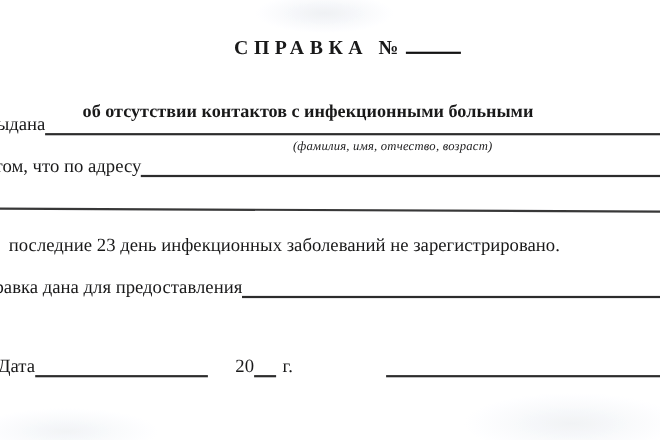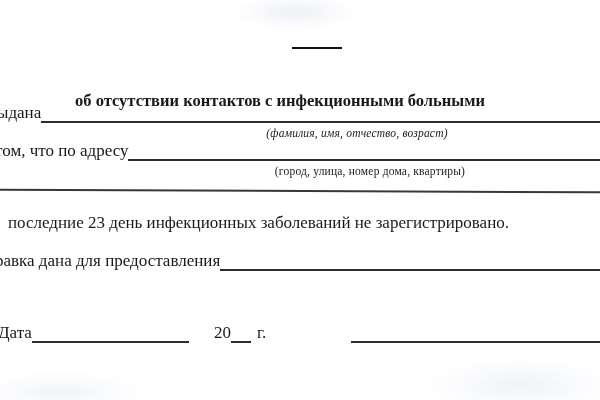--- a/index.html
+++ b/index.html
@@ -89,36 +89,35 @@
   .cap1 { left: 238px; width: 238px; top: 127px; font-style: italic; }
   .cap2 { left: 250px; width: 240px; top: 165px; }
   .cap3 { left: 340px; width: 230px; top: 276px; }
 </style>
 </head>
 <body>
 
 <div class="paper">
 
   <div class="title">
-    <span class="title-blank"></span>
+    <span>СПРАВКА  №</span><span class="title-blank"></span>
   </div>
 
   <div class="subtitle">об отсутствии контактов с инфекционными больными</div>
 
   <div class="row row1">
     <span>ыдана</span>
     <span class="blank grow"></span>
   </div>
   <div class="caption cap1">(фамилия, имя, отчество, возраст)</div>
 
   <div class="row row2">
     <span>том, что по адресу</span>
     <span class="blank grow"></span>
   </div>
-  <div class="caption cap2">(город, улица, номер дома, квартиры)</div>
 
   <div class="hr-full"></div>
 
   <div class="statement">последние 23 день инфекционных заболеваний не зарегистрировано.</div>
 
   <div class="row row4">
     <span>равка дана для предоставления</span>
     <span class="blank grow"></span>
   </div>
 

